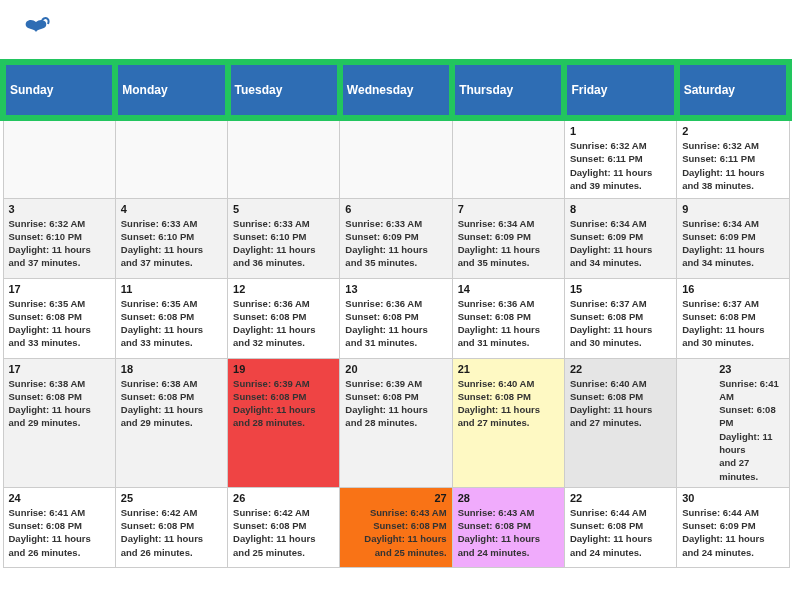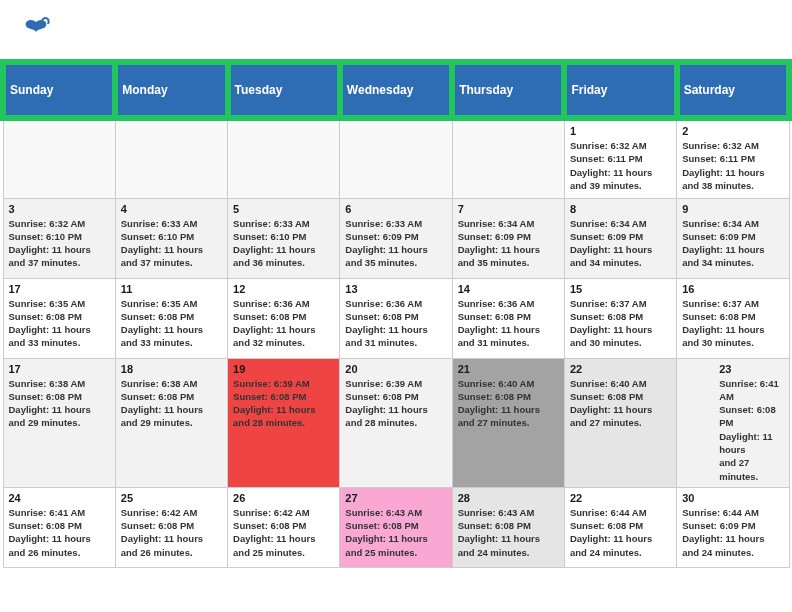--- a/index.html
+++ b/index.html
@@ -162,21 +162,21 @@
           <div class="cell-info">Sunrise: 6:38 AM<br>Sunset: 6:08 PM<br>Daylight: 11 hours<br>and 29 minutes.</div>
         </td>
         <td class="gray-row" style="background: #ef4444;">
           <span class="day-num">19</span>
           <div class="cell-info">Sunrise: 6:39 AM<br>Sunset: 6:08 PM<br>Daylight: 11 hours<br>and 28 minutes.</div>
         </td>
         <td class="gray-row" style="background: rgb(242, 242, 242); margin-top: 32px;">
           <span class="day-num">20</span>
           <div class="cell-info">Sunrise: 6:39 AM<br>Sunset: 6:08 PM<br>Daylight: 11 hours<br>and 28 minutes.</div>
         </td>
-        <td class="gray-row" style="background: #a3a3a3;">
+        <td class="gray-row" style="background: #fef9c3;">
           <span class="day-num">21</span>
           <div class="cell-info">Sunrise: 6:40 AM<br>Sunset: 6:08 PM<br>Daylight: 11 hours<br>and 27 minutes.</div>
         </td>
         <td class="gray-row" style="background: #e5e5e5;">
           <span class="day-num">22</span>
           <div class="cell-info">Sunrise: 6:40 AM<br>Sunset: 6:08 PM<br>Daylight: 11 hours<br>and 27 minutes.</div>
         </td>
         <td class="gray-row" style="background: rgb(242, 242, 242); padding-left: 42px;">
           <span class="day-num">23</span>
           <div class="cell-info">Sunrise: 6:41 AM<br>Sunset: 6:08 PM<br>Daylight: 11 hours<br>and 27 minutes.</div>
@@ -188,25 +188,25 @@
           <div class="cell-info">Sunrise: 6:41 AM<br>Sunset: 6:08 PM<br>Daylight: 11 hours<br>and 26 minutes.</div>
         </td>
         <td style="background: rgb(255, 255, 255);">
           <span class="day-num">25</span>
           <div class="cell-info">Sunrise: 6:42 AM<br>Sunset: 6:08 PM<br>Daylight: 11 hours<br>and 26 minutes.</div>
         </td>
         <td style="background: rgb(255, 255, 255);">
           <span class="day-num">26</span>
           <div class="cell-info">Sunrise: 6:42 AM<br>Sunset: 6:08 PM<br>Daylight: 11 hours<br>and 25 minutes.</div>
         </td>
-        <td style="background: #f9a8d4;">
+        <td style="background: #f97316; text-align: right;">
           <span class="day-num">27</span>
           <div class="cell-info">Sunrise: 6:43 AM<br>Sunset: 6:08 PM<br>Daylight: 11 hours<br>and 25 minutes.</div>
         </td>
-        <td style="background: #e5e5e5;">
+        <td style="background: #f0abfc;">
           <span class="day-num">28</span>
           <div class="cell-info">Sunrise: 6:43 AM<br>Sunset: 6:08 PM<br>Daylight: 11 hours<br>and 24 minutes.</div>
         </td>
         <td style="background: rgb(255, 255, 255);">
           <span class="day-num">22</span>
           <div class="cell-info">Sunrise: 6:44 AM<br>Sunset: 6:08 PM<br>Daylight: 11 hours<br>and 24 minutes.</div>
         </td>
         <td style="background: rgb(255, 255, 255);">
           <span class="day-num">30</span>
           <div class="cell-info">Sunrise: 6:44 AM<br>Sunset: 6:09 PM<br>Daylight: 11 hours<br>and 24 minutes.</div>

